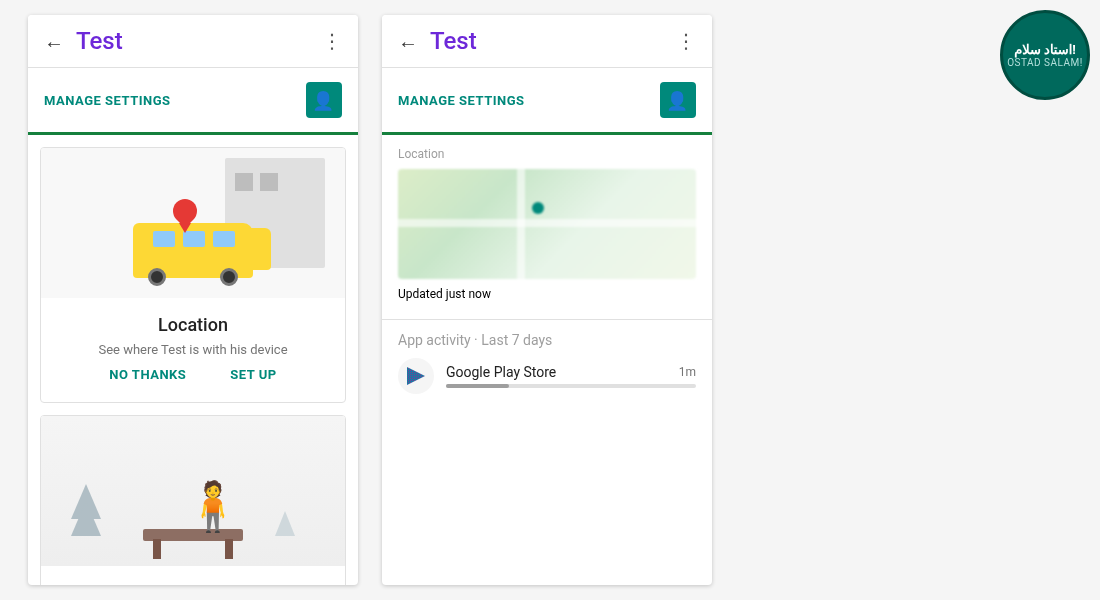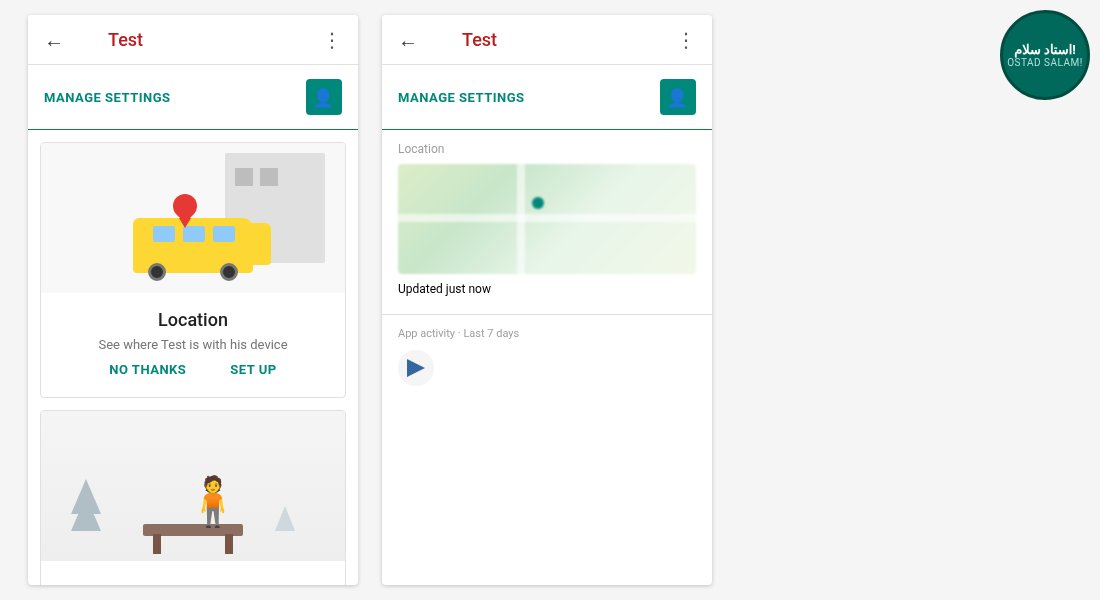--- a/index.html
+++ b/index.html
@@ -47,39 +47,38 @@
 
     .back-arrow {
       font-size: 20px;
       color: #333;
       cursor: pointer;
       margin-right: 12px;
     }
 
     .panel-title {
       flex: 1;
-      font-size: 18px;
+      font-size: 24px;
       font-weight: 500;
-      color: #b91c1c;
-      margin-left: 32px;
+      color: #6d28d9;
     }
 
     .more-icon {
       font-size: 20px;
       color: #555;
       cursor: pointer;
     }
 
     
     .manage-settings-bar {
       display: flex;
       align-items: center;
       justify-content: space-between;
       padding: 14px 16px;
-      border-bottom: 1px solid #15803d;
+      border-bottom: 3px solid #15803d;
     }
 
     .manage-settings-text {
       color: #00897b;
       font-size: 13px;
       font-weight: 700;
       letter-spacing: 0.5px;
       text-transform: uppercase;
     }
 
@@ -394,21 +393,21 @@
       cursor: pointer;
       margin-left: 8px;
     }
 
     
     .app-activity-section {
       padding: 12px 16px 8px;
     }
 
     .section-header {
-      font-size: 11px;
+      font-size: 14px;
       color: #9e9e9e;
       margin-bottom: 10px;
     }
 
     .app-item {
       display: flex;
       align-items: center;
       margin-bottom: 12px;
     }
 
@@ -640,20 +639,29 @@
         <div class="app-activity-section">
           <div class="section-header">App activity · Last 7 days</div>
 
 
           <div class="app-item">
             <div class="app-icon-circle" style="background:#f5f5f5;">
               <div class="play-icon">
                 <div style="width:0;height:0;border-top:8px solid transparent;border-bottom:8px solid transparent;border-left:16px solid;border-left-color:transparent;background:linear-gradient(135deg,#43A047,#1E88E5,#E53935);width:18px;height:18px;clip-path:polygon(0 0,100% 50%,0 100%);background:linear-gradient(to bottom right,#43A047,#1565C0,#E53935);"></div>
               </div>
             </div>
+            <div class="app-info">
+              <div class="app-name-row">
+                <span class="app-name">Google Play Store</span>
+                <span class="app-time">1m</span>
+              </div>
+              <div class="app-bar-bg">
+                <div class="app-bar-fill" style="width:25%;background:#9e9e9e;"></div>
+              </div>
+            </div>
           </div>
 
         </div>
 
       </div>
     </div>
 
   </div>
 
   <div class="logo-badge">

